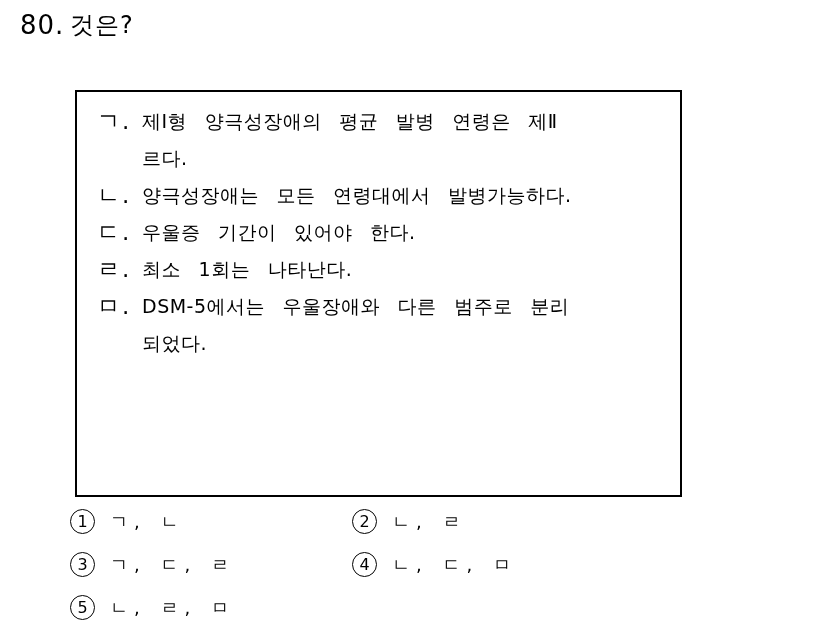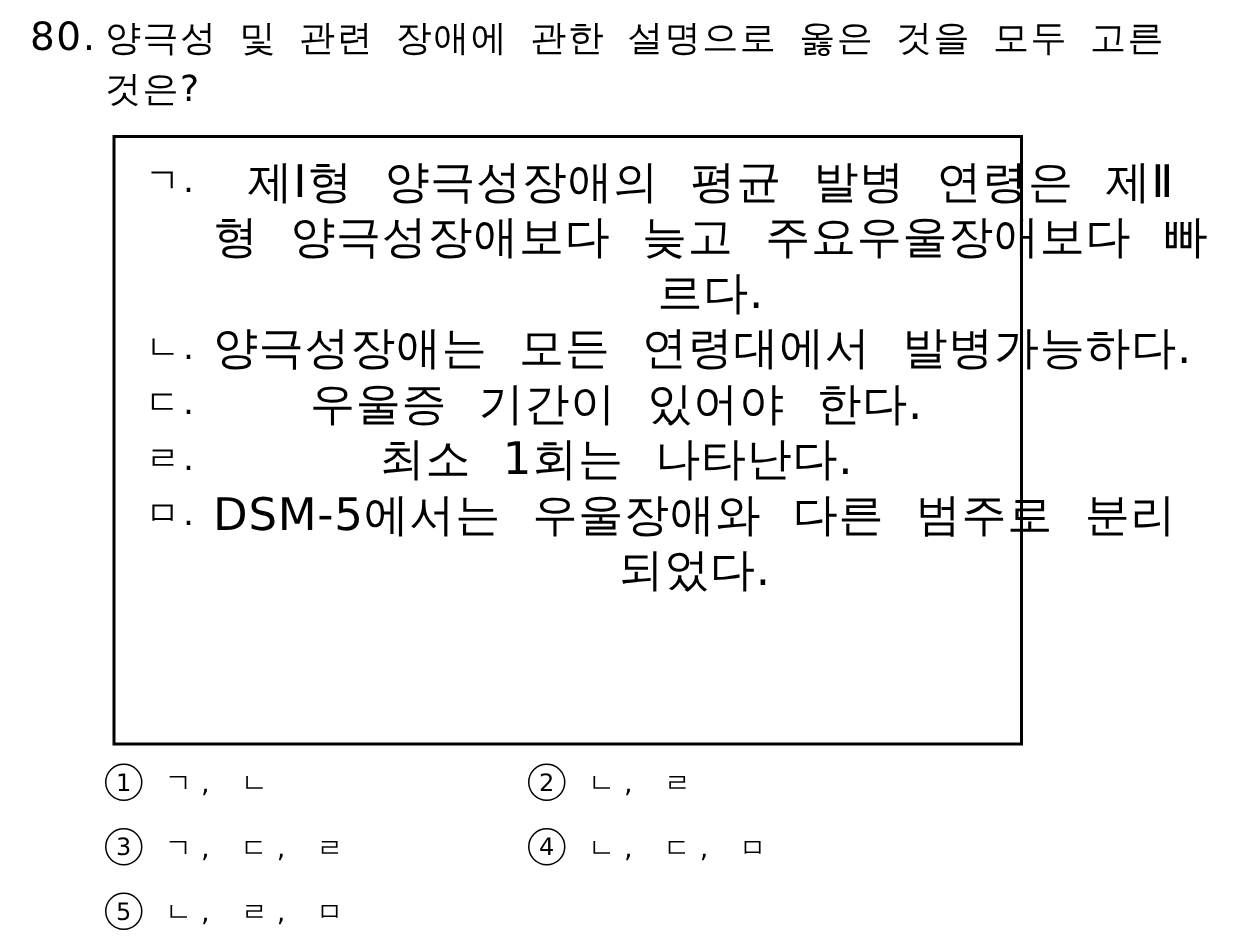--- a/index.html
+++ b/index.html
@@ -37,24 +37,23 @@
   }
   .item { display: flex; align-items: flex-start; }
   .marker {
     flex: 0 0 65px; width: 65px;
     padding-left: 20px;
     font-size: 23px; line-height: 37px;
     letter-spacing: 2px;
   }
   .item-lines { flex: 1; }
   .item-line {
-    font-size: 30px; line-height: 37px;
+    font-size: 19px; line-height: 37px;
     word-spacing: 11px; letter-spacing: 0.5px;
     white-space: nowrap;
-    text-align: center;
   }
 
   
   .options { position: absolute; left: 70px; top: 500px; }
   .opt-row { display: flex; align-items: center; height: 43px; }
   .option {
     display: flex; align-items: center;
     cursor: default;
   }
   .opt-col-1 { width: 282px; flex: 0 0 282px; }
@@ -73,32 +72,30 @@
   }
 </style>
 </head>
 <body>
 
 <div class="page">
 
   <div class="q-header">
     <span class="q-num">80.</span>
     <div class="q-text">
-      <div>양극성 및 관련 장애에 관한 설명으로 옳은 것을 모두 고른</div>
       <div>것은?</div>
     </div>
   </div>
 
   <div class="box">
 
     <div class="item">
       <span class="marker">ㄱ.</span>
       <div class="item-lines">
         <div class="item-line">제Ⅰ형 양극성장애의 평균 발병 연령은 제Ⅱ</div>
-        <div class="item-line">형 양극성장애보다 늦고 주요우울장애보다 빠</div>
         <div class="item-line">르다.</div>
       </div>
     </div>
 
     <div class="item">
       <span class="marker">ㄴ.</span>
       <div class="item-lines">
         <div class="item-line">양극성장애는 모든 연령대에서 발병가능하다.</div>
       </div>
     </div>

